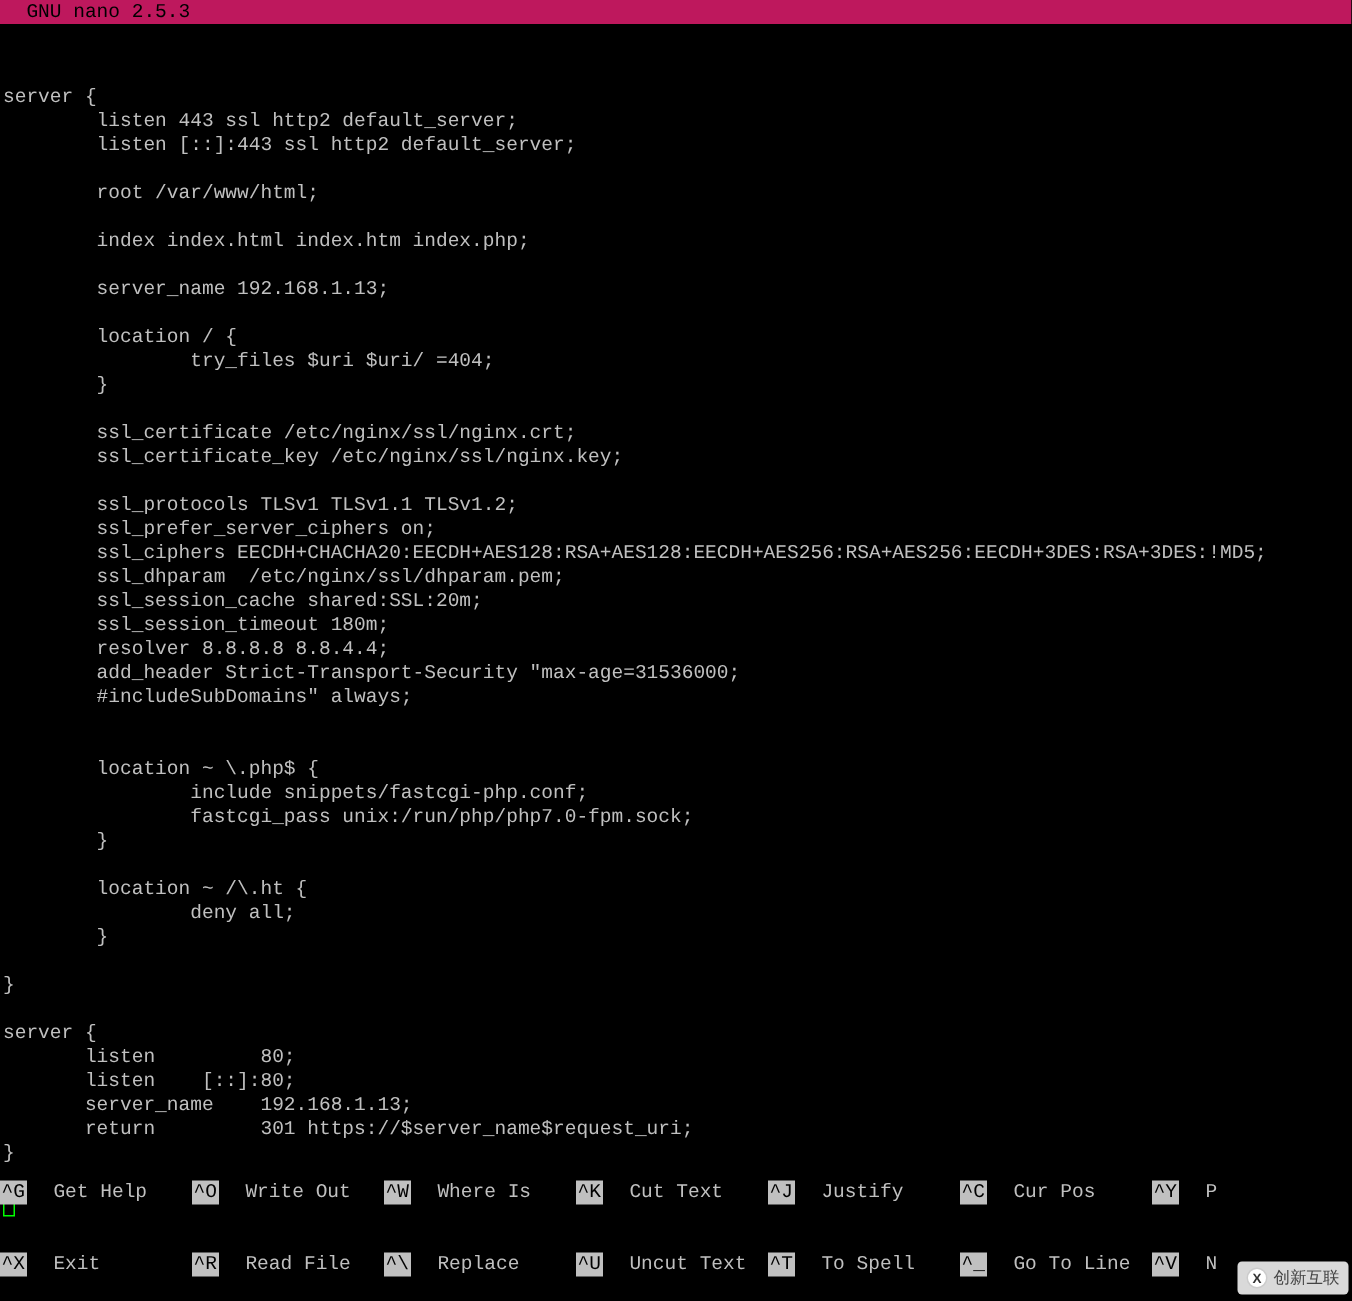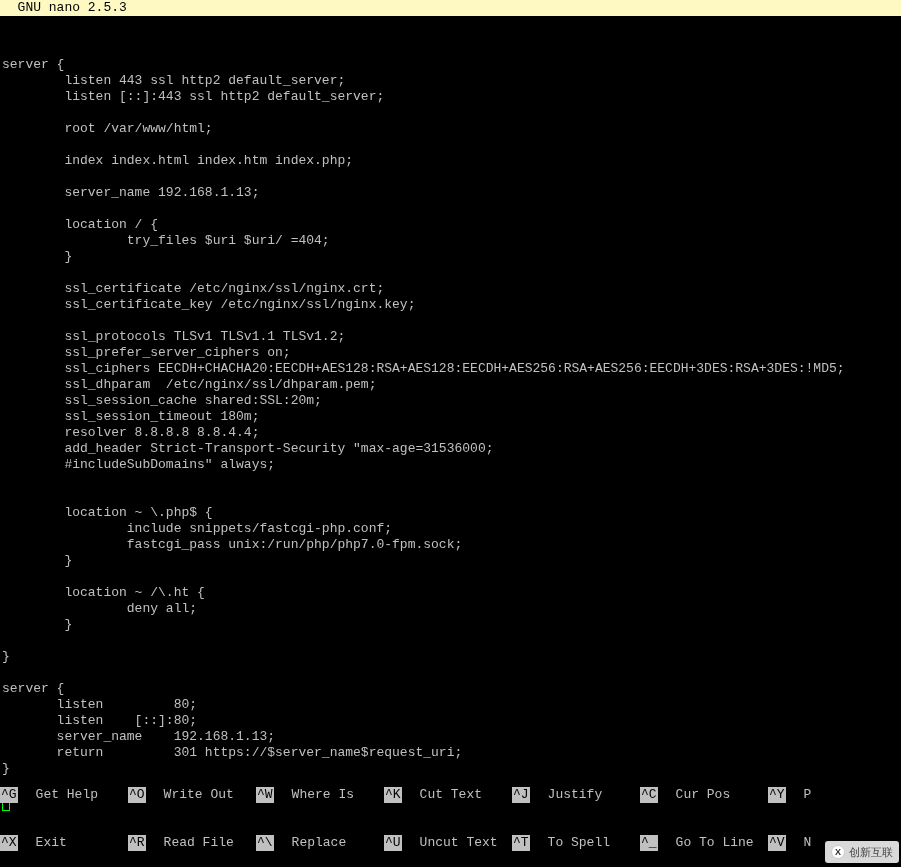--- a/index.html
+++ b/index.html
@@ -11,21 +11,21 @@
       background: #000;
       font-family: "Courier New", Courier, monospace;
       font-size: 13px;
       line-height: 16px;
       width: 901px;
       height: 867px;
       overflow: hidden;
       position: relative;
     }
     .titlebar {
-      background: #fef9c3;
+      background: #be185d;
       color: #000;
       height: 16px;
       display: flex;
       width: 100%;
       white-space: pre;
     }
     .titlebar-left {
       padding-left: 2px;
     }
     .titlebar-center {

